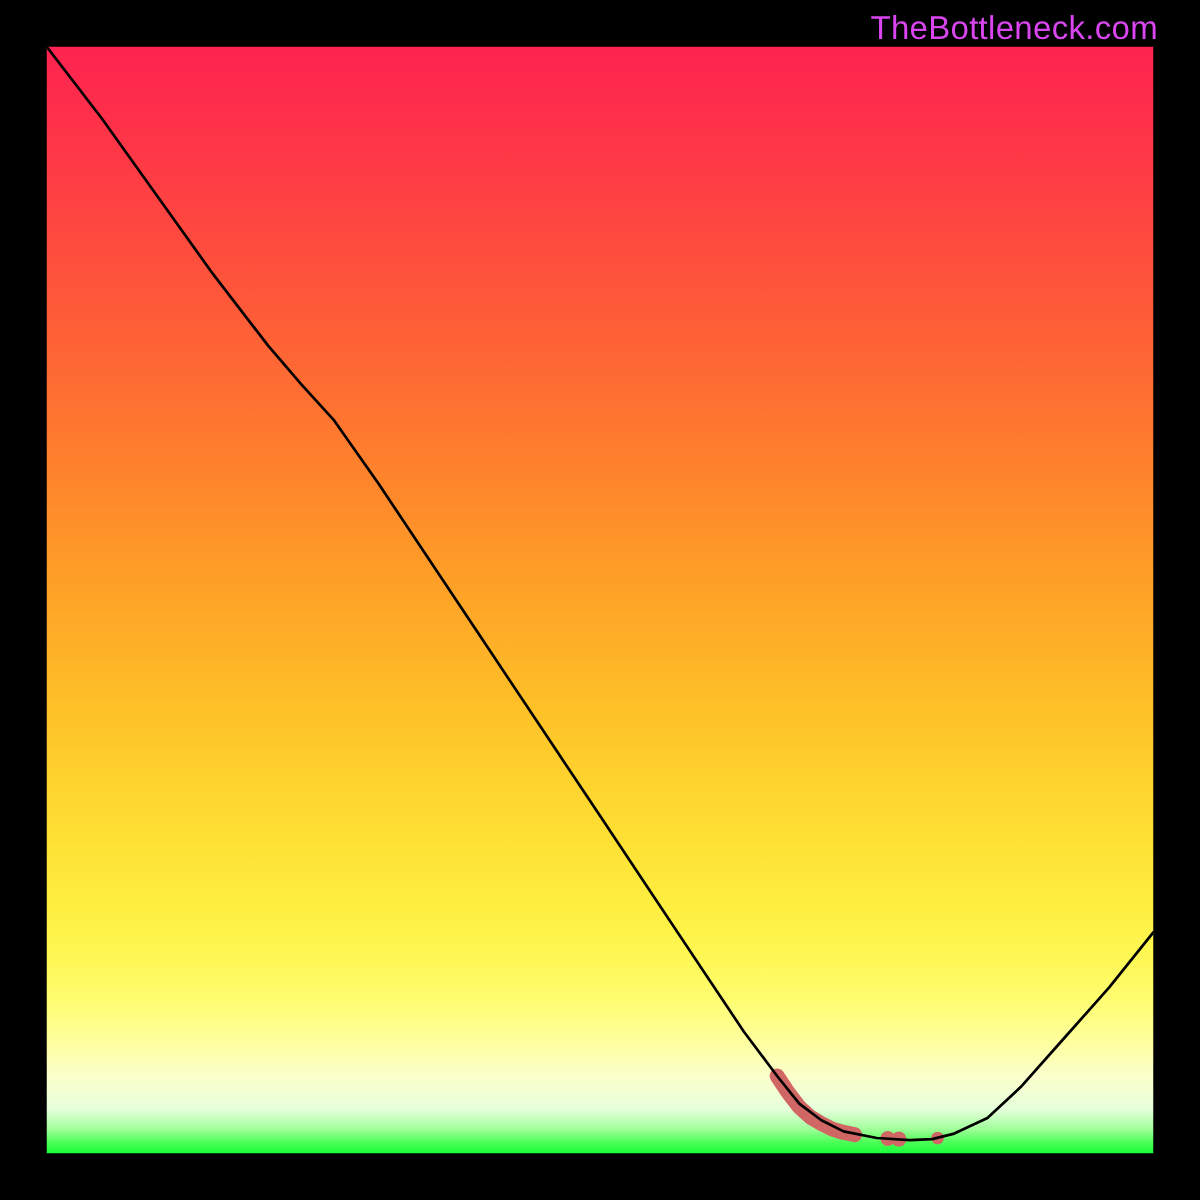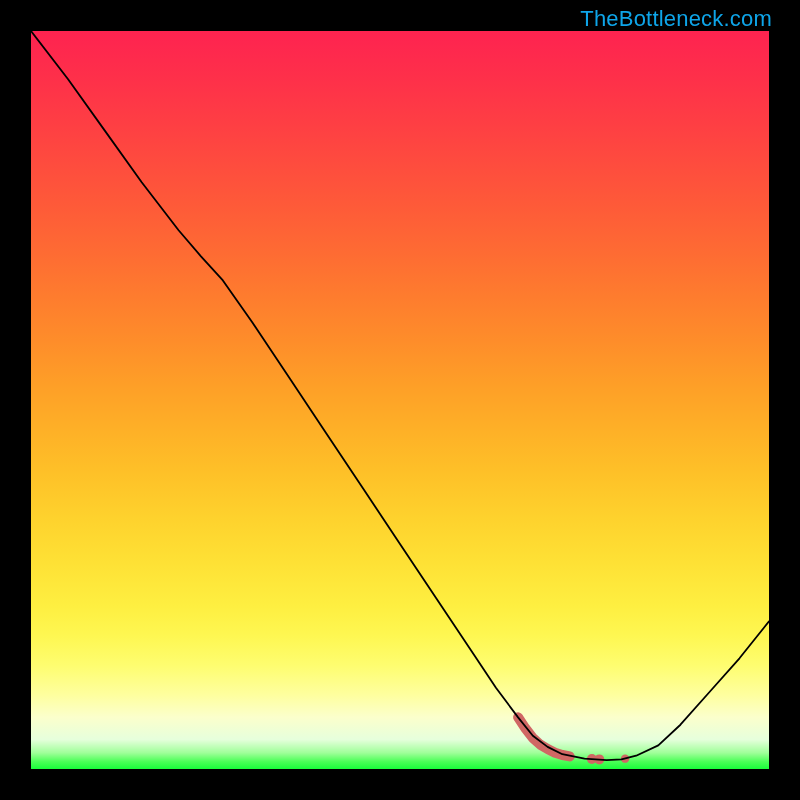--- a/index.html
+++ b/index.html
@@ -31,21 +31,21 @@
     inset: 0;
     width: 100%;
     height: 100%;
   }
   .watermark {
     position: absolute;
     top: 6px;
     right: 28px;
     font-family: Arial, Helvetica, sans-serif;
     font-size: 22px;
-    color: #0ea5e9;
+    color: #d946ef;
     font-weight: 500;
     letter-spacing: 0.2px;
   }
 </style>
 </head>
 <body>
 
 <div class="chart-container">
   <div class="watermark">TheBottleneck.com</div>
   <div class="plot-area">

